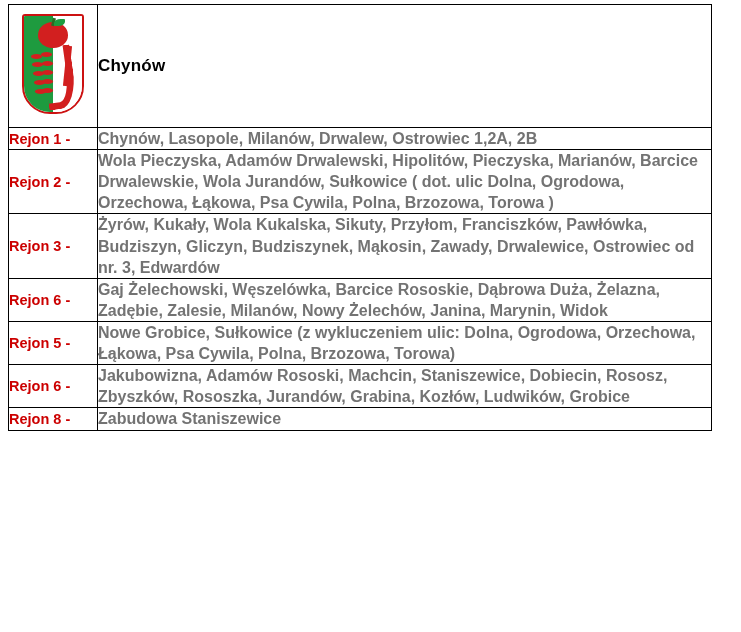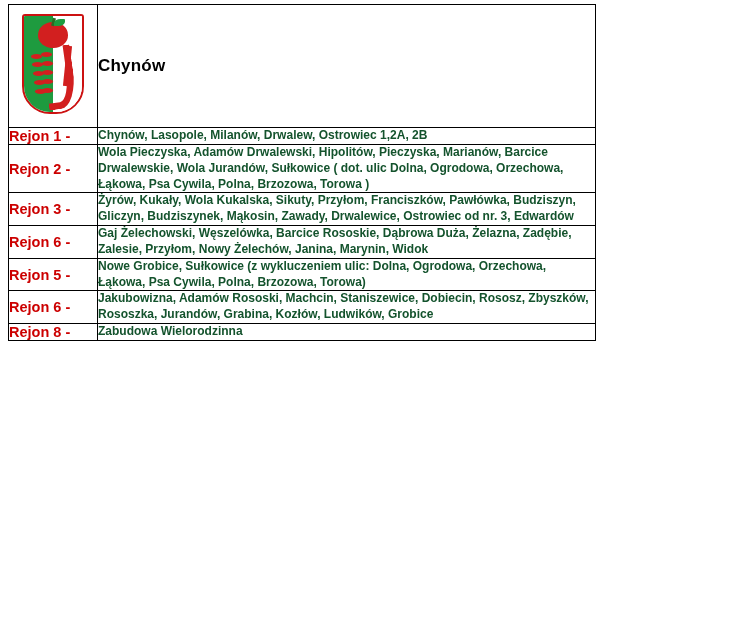--- a/index.html
+++ b/index.html
@@ -14,21 +14,21 @@
     overflow: hidden;
   }
   .page {
     width: 741px;
     height: 632px;
     position: relative;
     background: #ffffff;
   }
   table.regions {
     border-collapse: collapse;
-    width: 588px;
+    width: 704px;
     margin-left: 8px;
     margin-top: 4px;
     table-layout: fixed;
   }
   table.regions td {
     border: 1px solid #000000;
     vertical-align: middle;
     padding: 0;
   }
   
@@ -50,23 +50,23 @@
   .label-cell {
     width: 88px;
     padding: 6px 0 6px 8px;
     color: #cc0000;
     font-weight: bold;
     font-size: 14.5px;
     white-space: nowrap;
   }
   .villages-cell {
     padding: 7px 8px 7px 10px;
-    color: #14532d;
+    color: #737373;
     font-weight: bold;
-    font-size: 12px;
+    font-size: 16px;
     line-height: 1.32;
   }
   
   .crest {
     width: 62px;
     height: 100px;
     position: relative;
     display: inline-block;
     margin: 0 auto;
   }
@@ -203,29 +203,29 @@
       <tr>
         <td class="label-cell">Rejon 2 -</td>
         <td class="villages-cell">Wola Pieczyska, Adamów Drwalewski, Hipolitów, Pieczyska, Marianów, Barcice Drwalewskie, Wola Jurandów, Sułkowice ( dot. ulic Dolna, Ogrodowa, Orzechowa, Łąkowa, Psa Cywila, Polna, Brzozowa, Torowa )</td>
       </tr>
       <tr>
         <td class="label-cell">Rejon 3 -</td>
         <td class="villages-cell">Żyrów, Kukały, Wola Kukalska, Sikuty, Przyłom, Franciszków, Pawłówka, Budziszyn, Gliczyn, Budziszynek, Mąkosin, Zawady, Drwalewice, Ostrowiec od nr. 3, Edwardów</td>
       </tr>
       <tr>
         <td class="label-cell">Rejon 6 -</td>
-        <td class="villages-cell">Gaj Żelechowski, Węszelówka, Barcice Rososkie, Dąbrowa Duża, Żelazna, Zadębie, Zalesie, Przyłom, Nowy Żelechów, Janina, Marynin, Widok</td>
+        <td class="villages-cell">Gaj Żelechowski, Węszelówka, Barcice Rososkie, Dąbrowa Duża, Żelazna, Zadębie, Zalesie, Milanów, Nowy Żelechów, Janina, Marynin, Widok</td>
       </tr>
       <tr>
         <td class="label-cell">Rejon 5 -</td>
         <td class="villages-cell">Nowe Grobice, Sułkowice (z wykluczeniem ulic: Dolna, Ogrodowa, Orzechowa, Łąkowa, Psa Cywila, Polna, Brzozowa, Torowa)</td>
       </tr>
       <tr>
         <td class="label-cell">Rejon 6 -</td>
         <td class="villages-cell">Jakubowizna, Adamów Rososki, Machcin, Staniszewice, Dobiecin, Rososz, Zbyszków, Rososzka, Jurandów, Grabina, Kozłów, Ludwików, Grobice</td>
       </tr>
       <tr>
         <td class="label-cell">Rejon 8 -</td>
-        <td class="villages-cell">Zabudowa Wielorodzinna</td>
+        <td class="villages-cell">Zabudowa Staniszewice</td>
       </tr>
     </tbody>
   </table>
 </div>
 
 </body></html>

